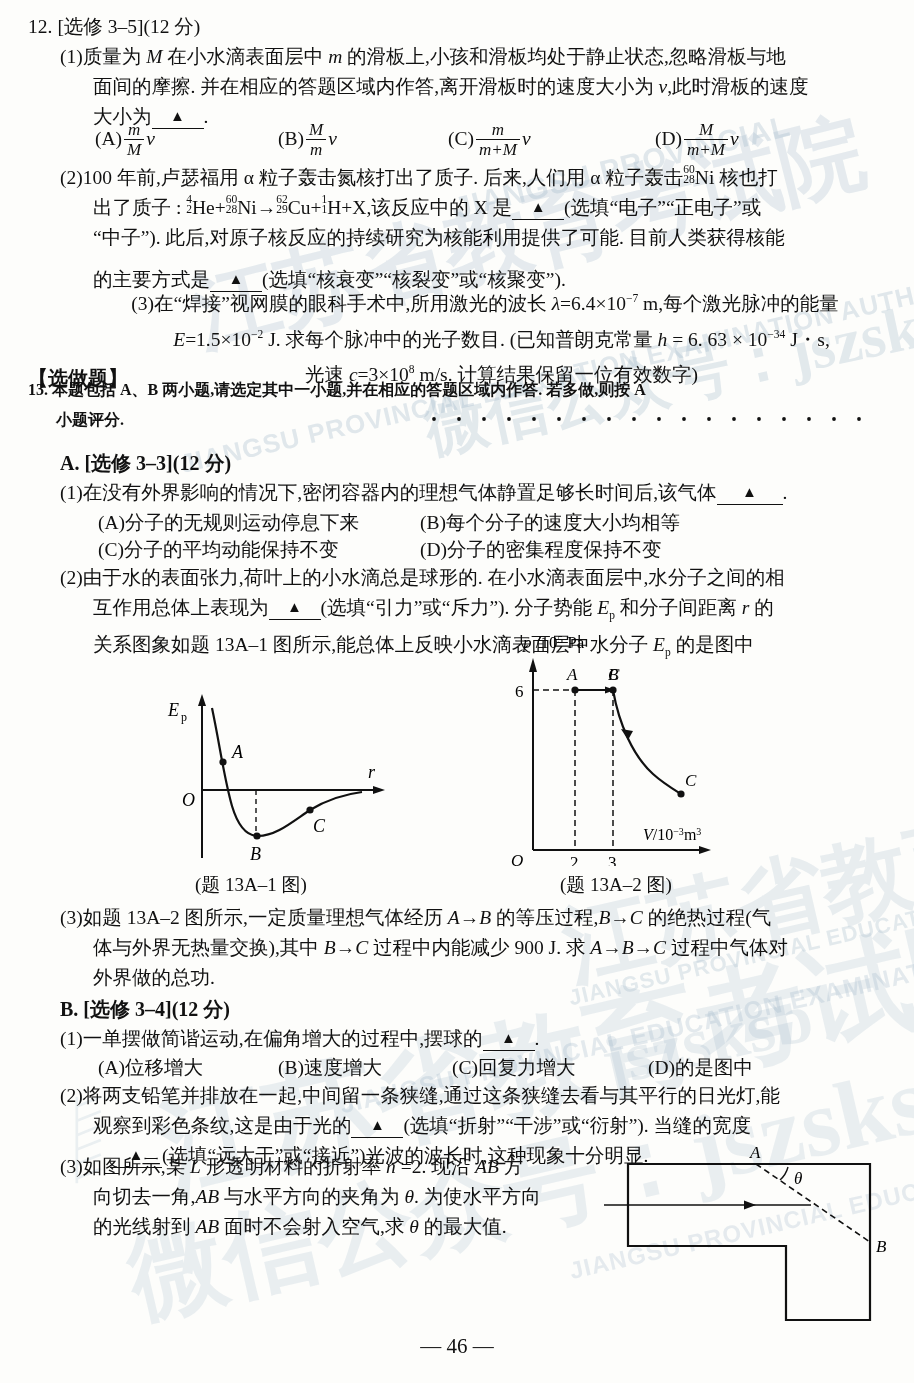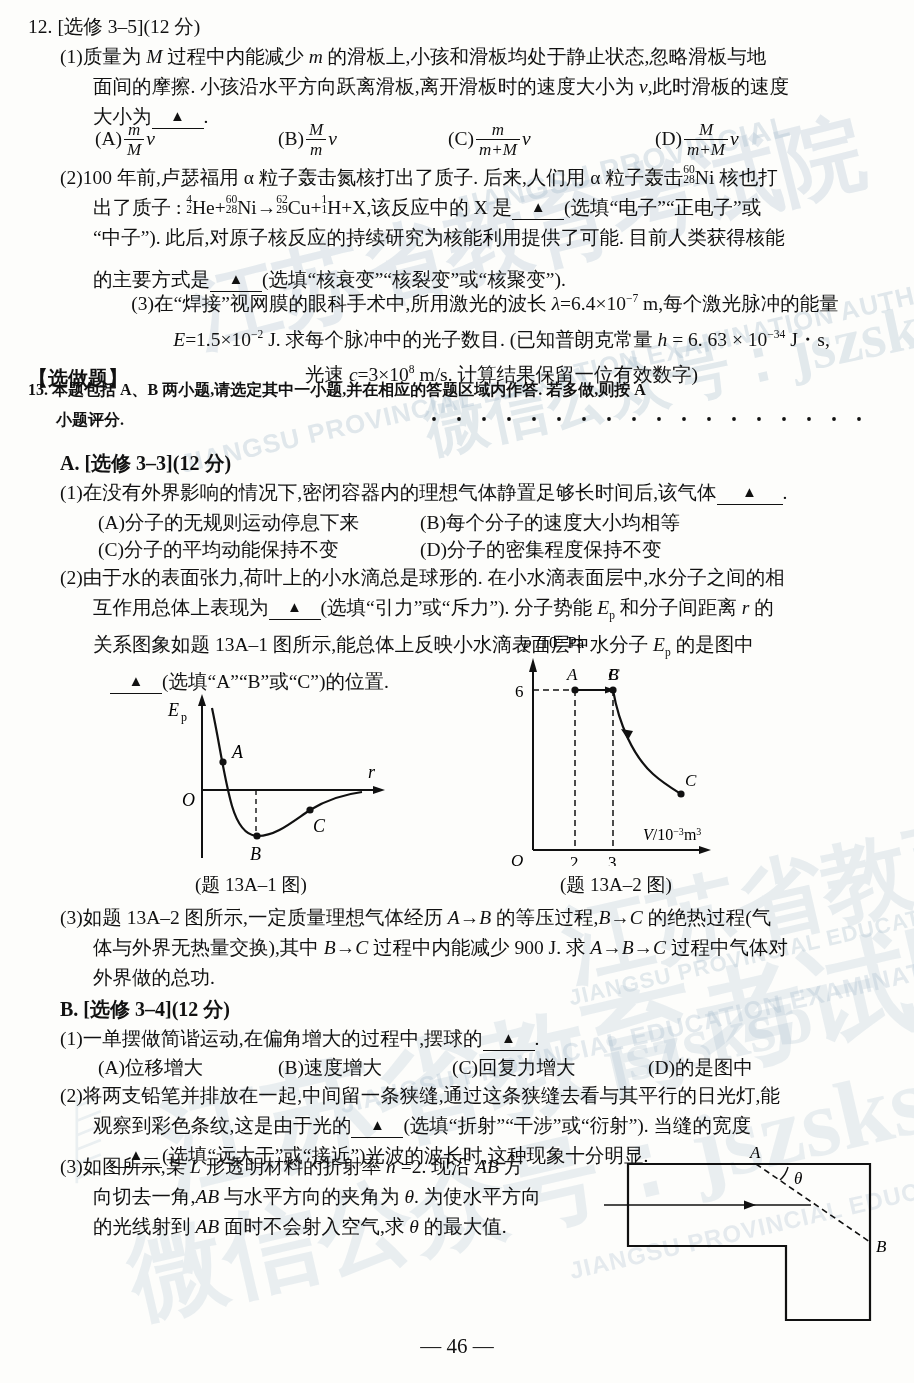--- a/index.html
+++ b/index.html
@@ -95,24 +95,24 @@
         <path d="M14 82 L34 74"></path>
     </g>
   </svg>
 
   <div class="blk cn" style="left:28px;top:12px;">
     <span>12.</span><span style="display:inline-block;width:5px;"></span><span>[选修 3–5](12 分)</span>
   </div>
 
   <div class="blk cn" style="left:60px;top:42px;width:845px;">
     <div style="text-indent:0;">
-      <span>(1)</span><span>质量为 </span><span class="it">M</span><span> 过程中内能减少 </span><span class="it">m</span><span> 的滑板上,小孩和滑板均处于静止状态,忽略滑板与地</span>
-    </div>
-    <div style="padding-left:33px;">
-      <span>面间的摩擦. 小孩沿水平方向跃离滑板,离开滑板时的速度大小为 </span><span class="it">v</span><span>,此时滑板的速度</span>
+      <span>(1)</span><span>质量为 </span><span class="it">M</span><span> 在小水滴表面层中 </span><span class="it">m</span><span> 的滑板上,小孩和滑板均处于静止状态,忽略滑板与地</span>
+    </div>
+    <div style="padding-left:33px;">
+      <span>面间的摩擦. 并在相应的答题区域内作答,离开滑板时的速度大小为 </span><span class="it">v</span><span>,此时滑板的速度</span>
     </div>
     <div style="padding-left:33px;">
       <span>大小为</span><span class="blank"><span class="tri">▲</span></span><span>.</span>
     </div>
   </div>
 
   <div class="blk cn" style="left:95px;top:120px;">
     <span>(A)</span><span class="frac"><span class="n it">m</span><span class="d it">M</span></span><span class="it">v</span>
   </div>
   <div class="blk cn" style="left:278px;top:120px;">
@@ -200,23 +200,20 @@
   <div class="blk cn" style="left:60px;top:563px;width:850px;">
     <div>
       <span>(2)</span><span>由于水的表面张力,荷叶上的小水滴总是球形的. 在小水滴表面层中,水分子之间的相</span>
     </div>
     <div style="padding-left:33px;">
       <span>互作用总体上表现为</span><span class="blank"><span class="tri">▲</span></span><span>(选填“引力”或“斥力”). 分子势能 </span><span class="it">E</span><sub>p</sub><span> 和分子间距离 </span><span class="it">r</span><span> 的</span>
     </div>
     <div style="padding-left:33px;">
       <span>关系图象如题 13A–1 图所示,能总体上反映小水滴表面层中水分子 </span><span class="it">E</span><sub>p</sub><span> 的是图中</span>
     </div>
-    <div style="padding-left:50px;">
-      <span class="blank"><span class="tri">▲</span></span><span>(选填“A”“B”或“C”)的位置.</span>
-    </div>
   </div>
 
   <svg class="fig" style="left:150px;top:686px;" width="260" height="180" viewBox="0 0 260 180">
 
     <line x1="52" y1="172" x2="52" y2="18" stroke="#111" stroke-width="2"></line>
     <polygon points="52,8 48,20 56,20" fill="#111"></polygon>
 
     <line x1="52" y1="104" x2="225" y2="104" stroke="#111" stroke-width="2"></line>
     <polygon points="235,104 223,100 223,108" fill="#111"></polygon>
 

